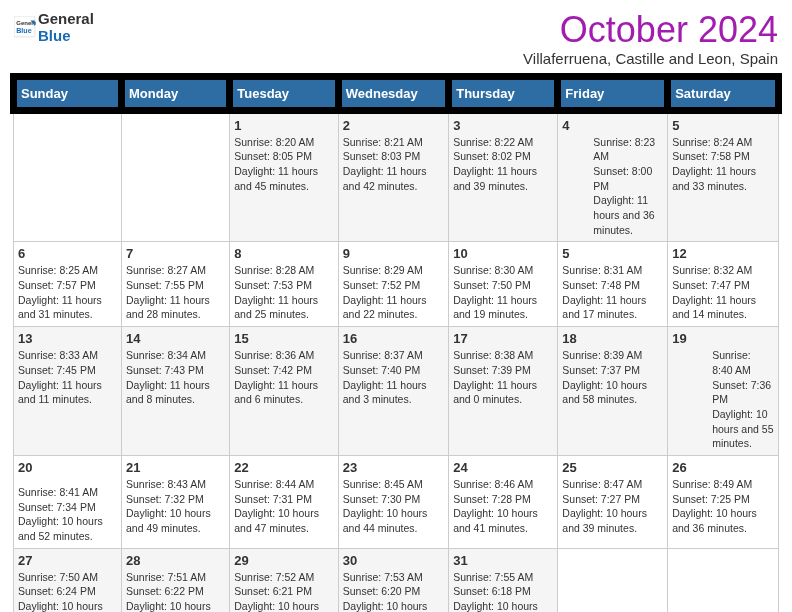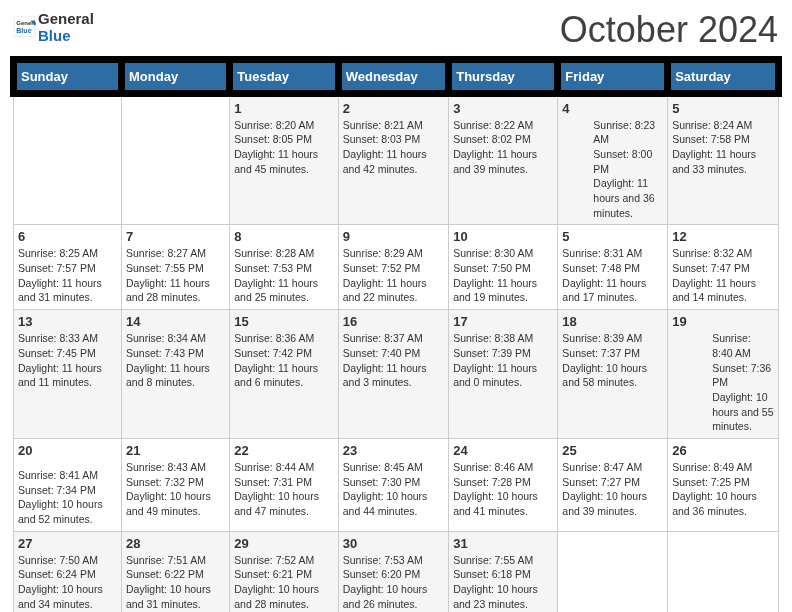--- a/index.html
+++ b/index.html
@@ -25,21 +25,21 @@
     .logo-icon {
       width: 22px;
       height: 22px;
     }
     .title-block {
       text-align: right;
     }
     .month-title {
       font-size: 36px;
       font-weight: normal;
-      color: #404040;
+      color: #a21caf;
       line-height: 1.1;
     }
     .subtitle {
       font-size: 15px;
       color: #333;
     }
     table {
       width: 100%;
       border-collapse: collapse;
       font-size: 11px;
@@ -91,20 +91,21 @@
       <text x="4" y="30" font-size="13" font-weight="bold" fill="#1a6bb5">Blue</text>
       <polygon points="30,8 38,8 38,18" fill="#1a6bb5"></polygon>
     </svg>
     <div style="display:flex;flex-direction:column;">
       <span style="font-size:15px;font-weight:bold;color:#333;">General</span>
       <span style="font-size:15px;font-weight:bold;color:#1a6bb5;">Blue</span>
     </div>
   </div>
   <div class="title-block">
     <div class="month-title">October 2024</div>
+    <div class="subtitle">Villaferruena, Castille and Leon, Spain</div>
   </div>
 </div>
 
 <table>
   <thead>
     <tr id="header-row">
         <th>Sunday</th>
         <th>Monday</th>
         <th>Tuesday</th>
         <th>Wednesday</th>

